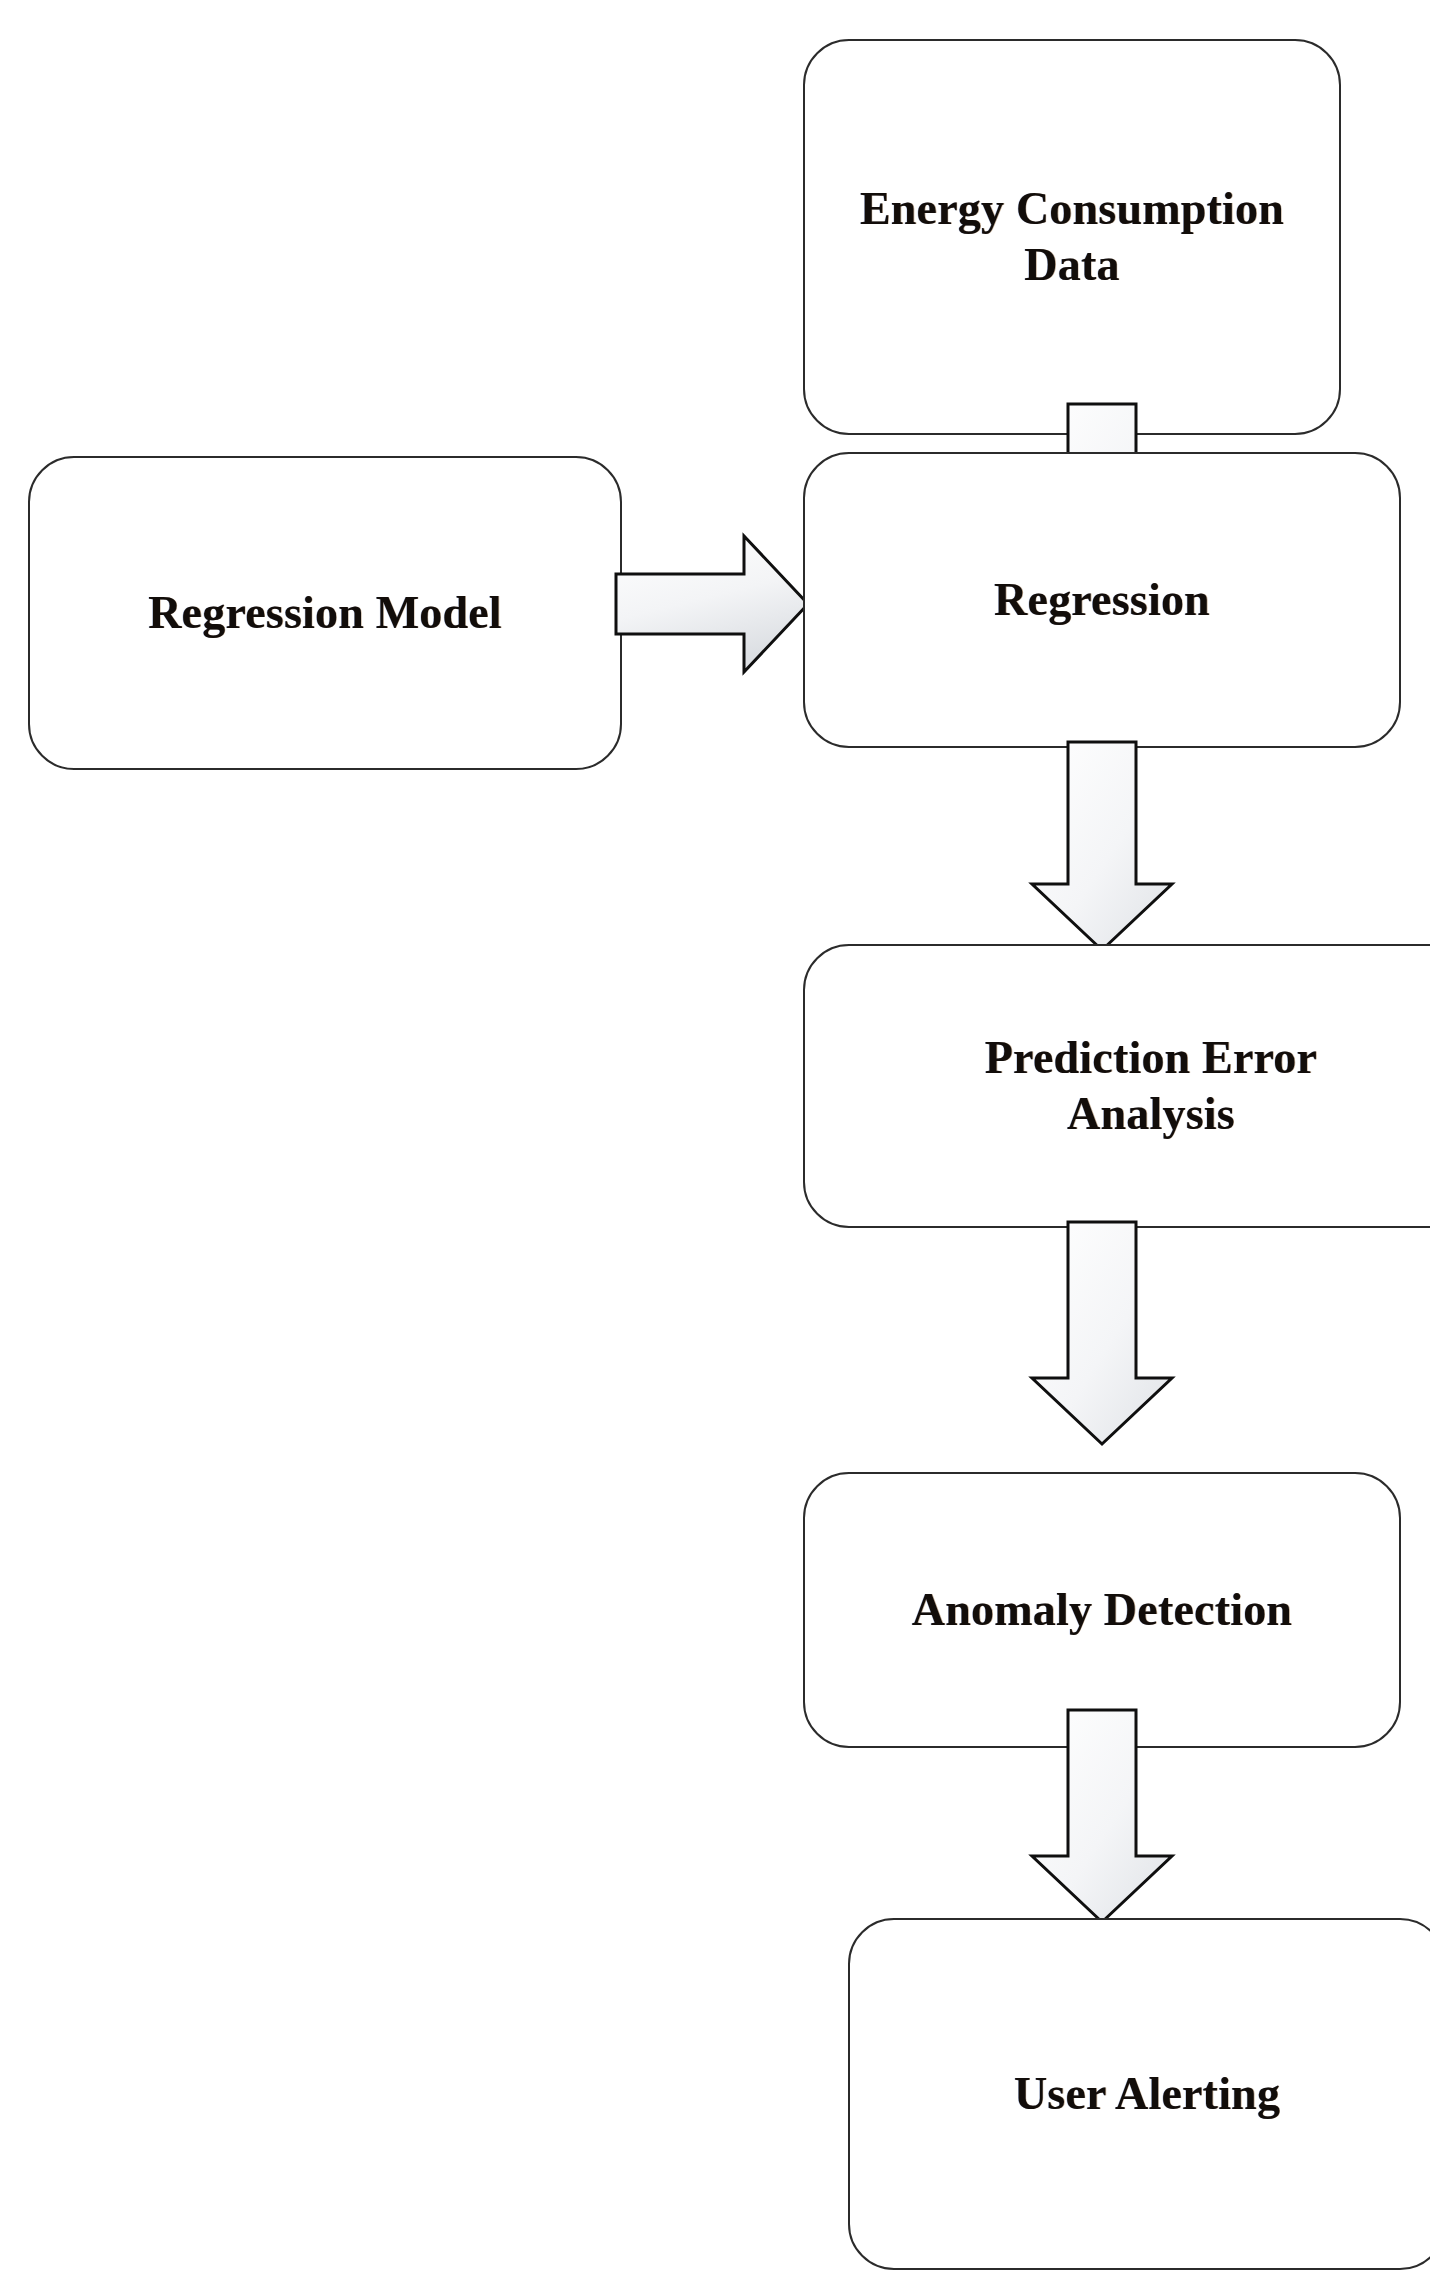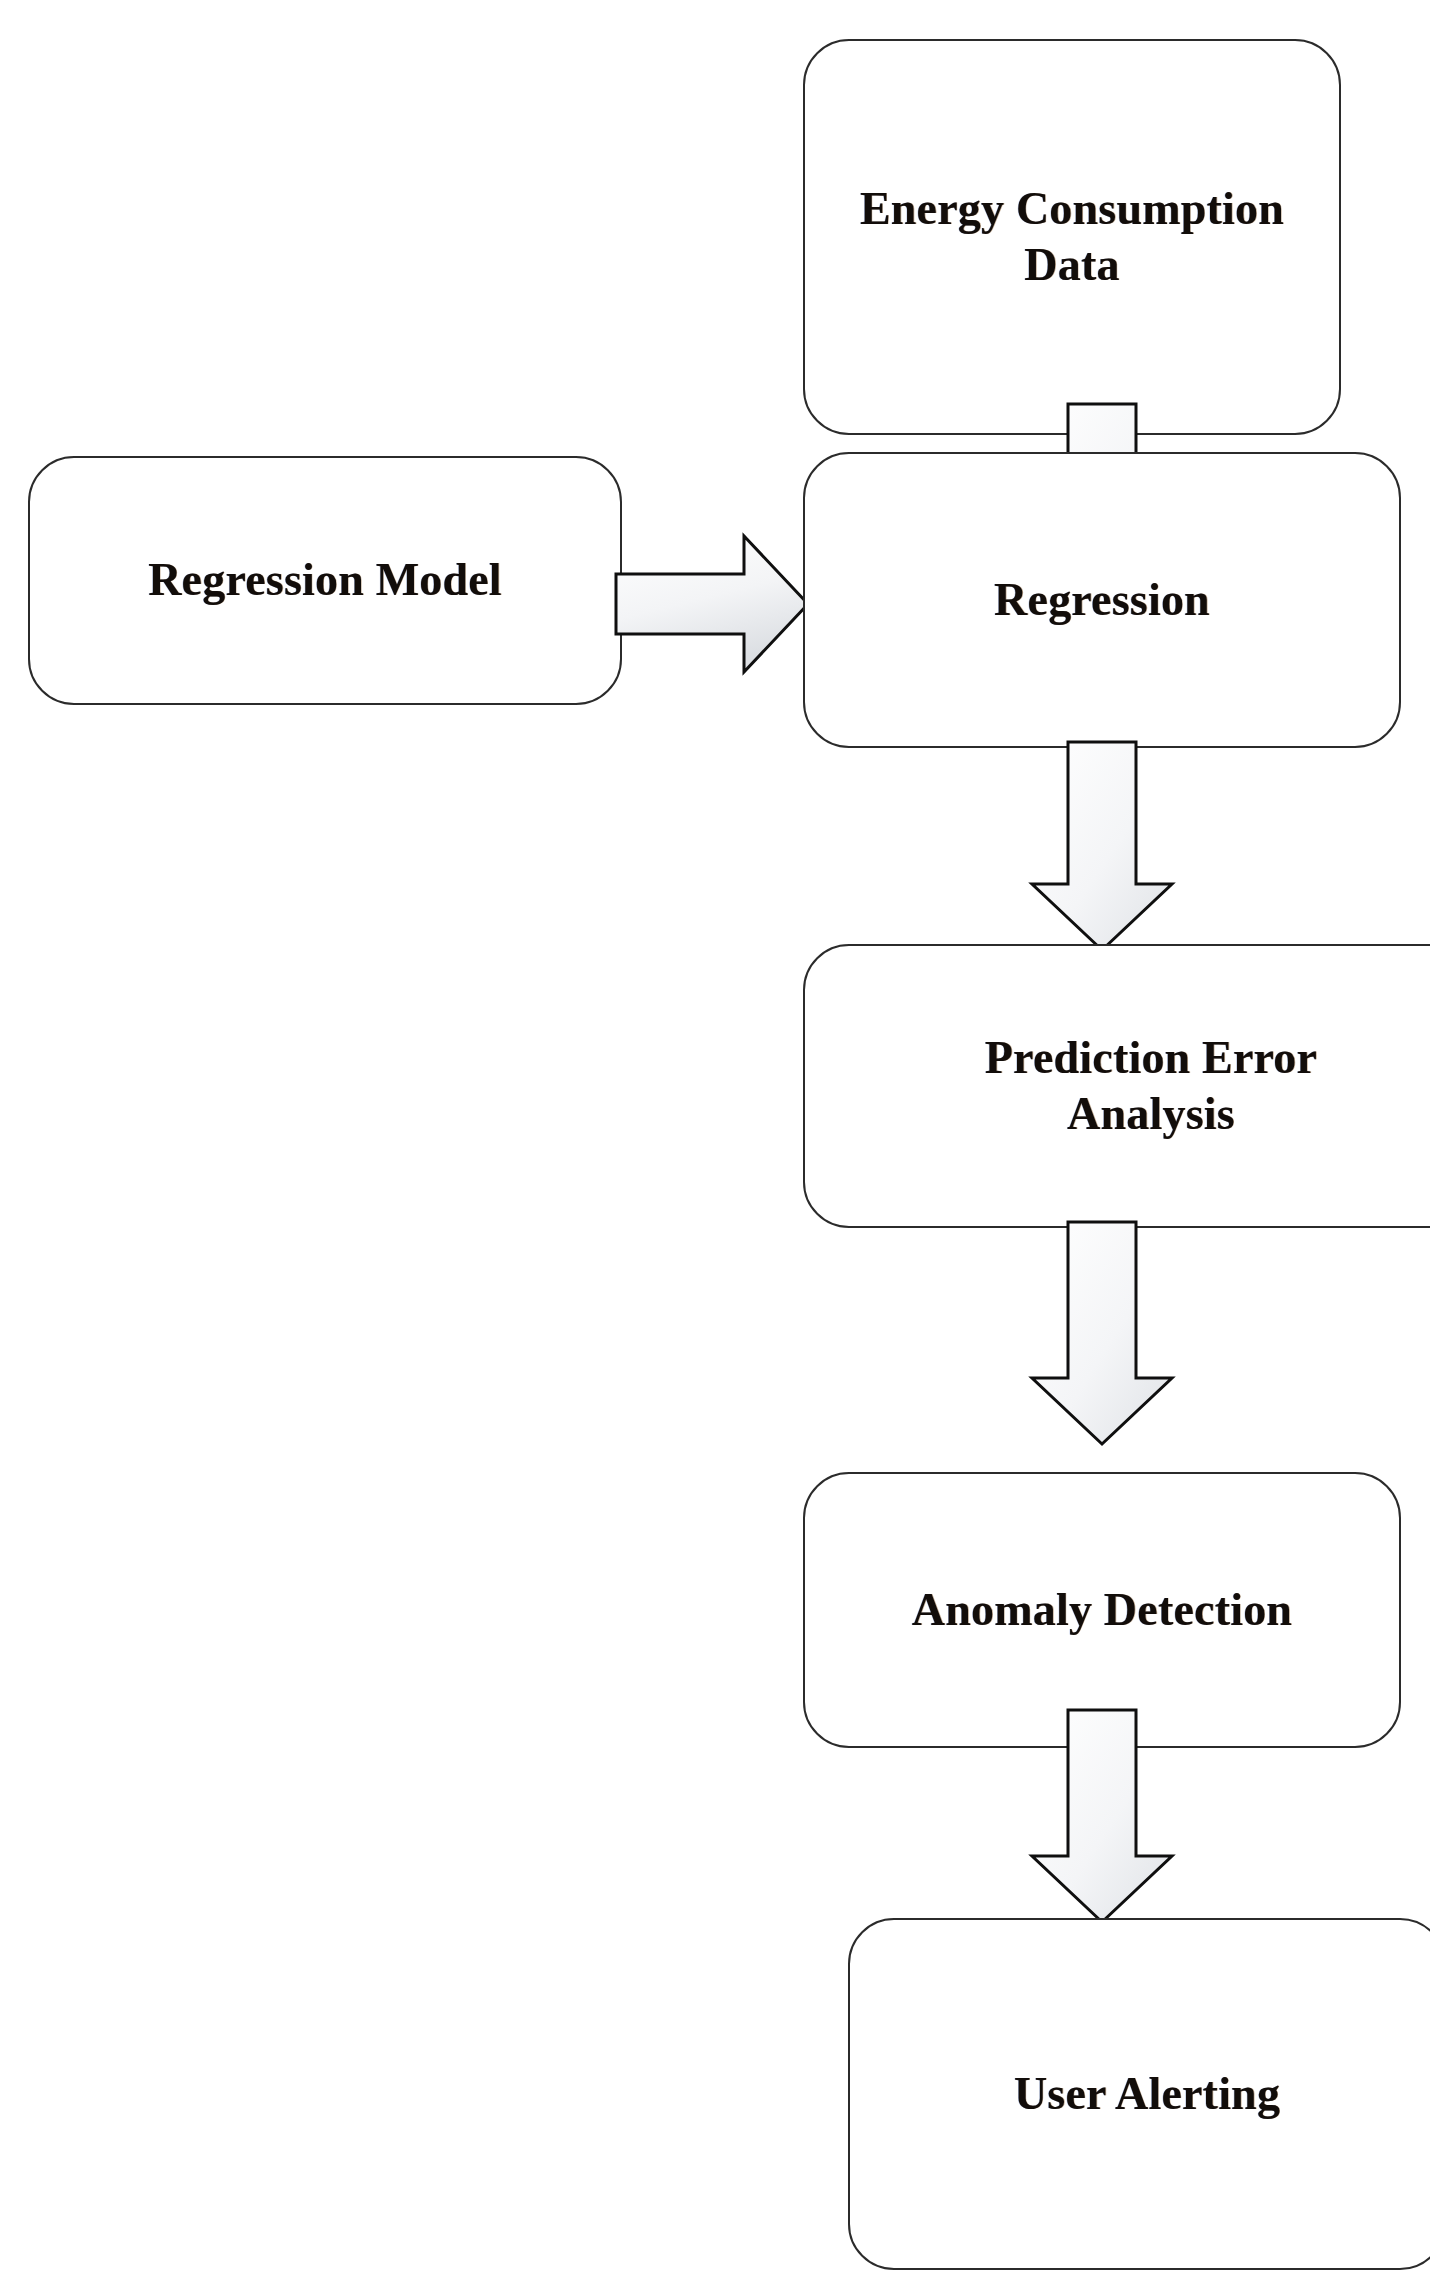--- a/index.html
+++ b/index.html
@@ -32,21 +32,21 @@
     font-weight: bold;
     font-size: 46px;
     line-height: 1.22;
     color: #120d0a;
     letter-spacing: 0.2px;
     padding: 0 18px;
     white-space: pre-line;
     text-shadow: 0.6px 0 rgba(120,70,20,0.45), -0.5px 0 rgba(40,80,170,0.35);
   }
   .node-n1 { left: 803px;  top: 16px;   width: 538px; height: 396px; margin-top: 23px; }
-  .node-n0 { left: 28px;   top: 456px;  width: 594px; height: 249px; text-align: right; }
+  .node-n0 { left: 28px;   top: 456px;  width: 594px; height: 314px; text-align: right; }
   .node-n2 { left: 803px;  top: 452px;  width: 598px; height: 296px; }
   .node-n3 { left: 803px;  top: 944px;  width: 696px; height: 284px; }
   .node-n4 { left: 803px;  top: 1440px; width: 598px; height: 276px; margin-top: 32px; }
   .node-n5 { left: 803px;  top: 1918px; width: 598px; height: 352px; margin-left: 45px; }
 
   .arrow-svg {
     position: absolute;
     overflow: visible;
   }
   .arr-body {

